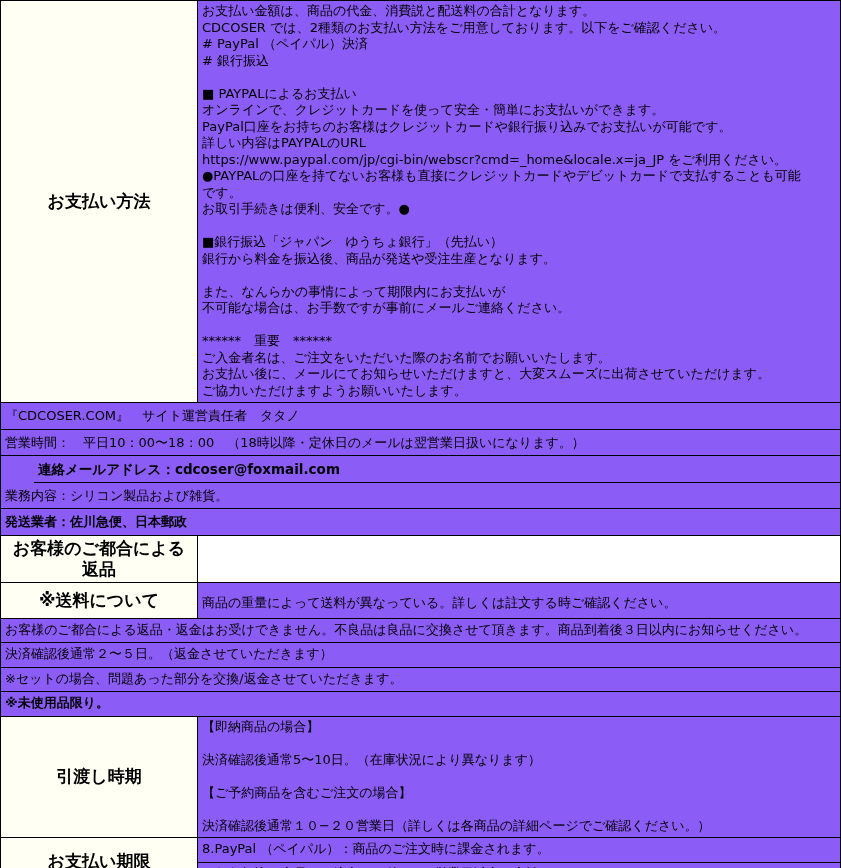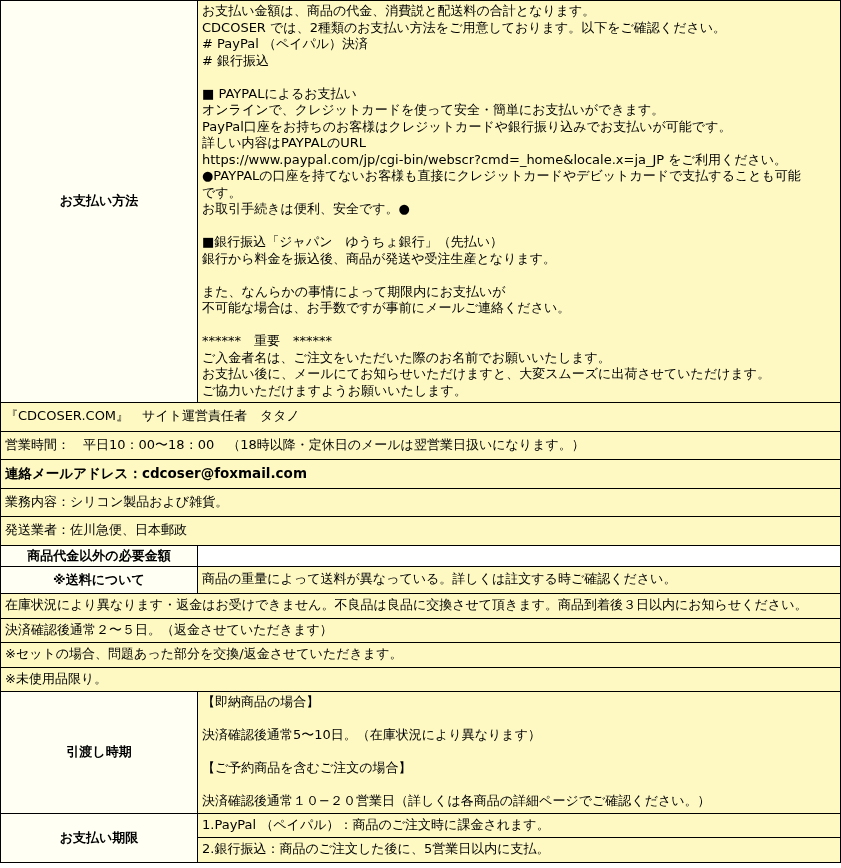--- a/index.html
+++ b/index.html
@@ -25,47 +25,47 @@
     width:197px;
     min-width:197px;
     box-sizing:border-box;
     background:#fffff4;
     border-right:1px solid #000;
     display:flex;
     align-items:center;
     justify-content:center;
     text-align:center;
     font-weight:bold;
-    font-size:13px;
+    font-size:17px;
     padding:2px 4px;
     line-height:1.25;
   }
   .content-cell{
     flex:1;
     box-sizing:border-box;
-    background:#fef9c3;
+    background:#8b5cf6;
     font-size:13px;
     line-height:16.5px;
   }
   .txt{
     white-space:pre-wrap;
     word-break:break-all;
     padding:2px 4px 3px 4px;
   }
   .sub-row{
     border-bottom:1px solid #000;
     padding:3px 4px 4px 4px;
     white-space:pre-wrap;
     word-break:break-all;
     min-height:16px;
   }
-  .sub-row:last-child{border-bottom:none;}
-  .sub-row.tall{padding-top:5px;padding-bottom:6px;}
-  .sub-row.bold{font-weight:bold;font-size:13.5px;}
-  .spaced{padding-top:4px;padding-bottom:6px;}
+  .sub-row:last-child{border-bottom:none;font-weight:bold;}
+  .sub-row.tall{padding-top:5px;}
+  .sub-row.bold{font-weight:bold;font-size:13.5px;margin-left:33px;}
+  .spaced{padding-top:4px;padding-bottom:6px;margin-top:8px;}
 </style>
 </head>
 <body>
 
 <div class="info-table">
 
   <div class="t-row">
     <div class="hdr-cell">お支払い方法</div>
     <div class="content-cell">
       <div class="txt">お支払い金額は、商品の代金、消費説と配送料の合計となります。
@@ -99,33 +99,33 @@
     <div class="content-cell">
       <div class="sub-row tall">『CDCOSER.COM』　サイト運営責任者　タタノ</div>
       <div class="sub-row tall">営業時間：　平日10：00〜18：00　（18時以降・定休日のメールは翌営業日扱いになります。）</div>
       <div class="sub-row tall bold">連絡メールアドレス：cdcoser@foxmail.com</div>
       <div class="sub-row tall">業務内容：シリコン製品および雑貨。</div>
       <div class="sub-row tall">発送業者：佐川急便、日本郵政</div>
     </div>
   </div>
 
   <div class="t-row">
-    <div class="hdr-cell">商品代金以外の必要金額</div>
+    <div class="hdr-cell">お客様のご都合による返品</div>
   </div>
 
   <div class="t-row">
     <div class="hdr-cell">※送料について</div>
     <div class="content-cell">
       <div class="txt spaced">商品の重量によって送料が異なっている。詳しくは註文する時ご確認ください。</div>
     </div>
   </div>
 
   <div class="t-row">
     <div class="content-cell">
-      <div class="sub-row">在庫状況により異なります・返金はお受けできません。不良品は良品に交換させて頂きます。商品到着後３日以内にお知らせください。</div>
+      <div class="sub-row">お客様のご都合による返品・返金はお受けできません。不良品は良品に交換させて頂きます。商品到着後３日以内にお知らせください。</div>
       <div class="sub-row">決済確認後通常２〜５日。（返金させていただきます）</div>
       <div class="sub-row">※セットの場合、問題あった部分を交換/返金させていただきます。</div>
       <div class="sub-row">※未使用品限り。</div>
     </div>
   </div>
 
   <div class="t-row">
     <div class="hdr-cell">引渡し時期</div>
     <div class="content-cell">
       <div class="txt">【即納商品の場合】
@@ -134,18 +134,18 @@
 
 【ご予約商品を含むご注文の場合】
 
 決済確認後通常１０−２０営業日（詳しくは各商品の詳細ページでご確認ください。）</div>
     </div>
   </div>
 
   <div class="t-row">
     <div class="hdr-cell">お支払い期限</div>
     <div class="content-cell">
-      <div class="sub-row">1.PayPal （ペイパル）：商品のご注文時に課金されます。</div>
+      <div class="sub-row">8.PayPal （ペイパル）：商品のご注文時に課金されます。</div>
       <div class="sub-row">2.銀行振込：商品のご注文した後に、5営業日以内に支払。</div>
     </div>
   </div>
 
 </div>
 
 </body></html>

